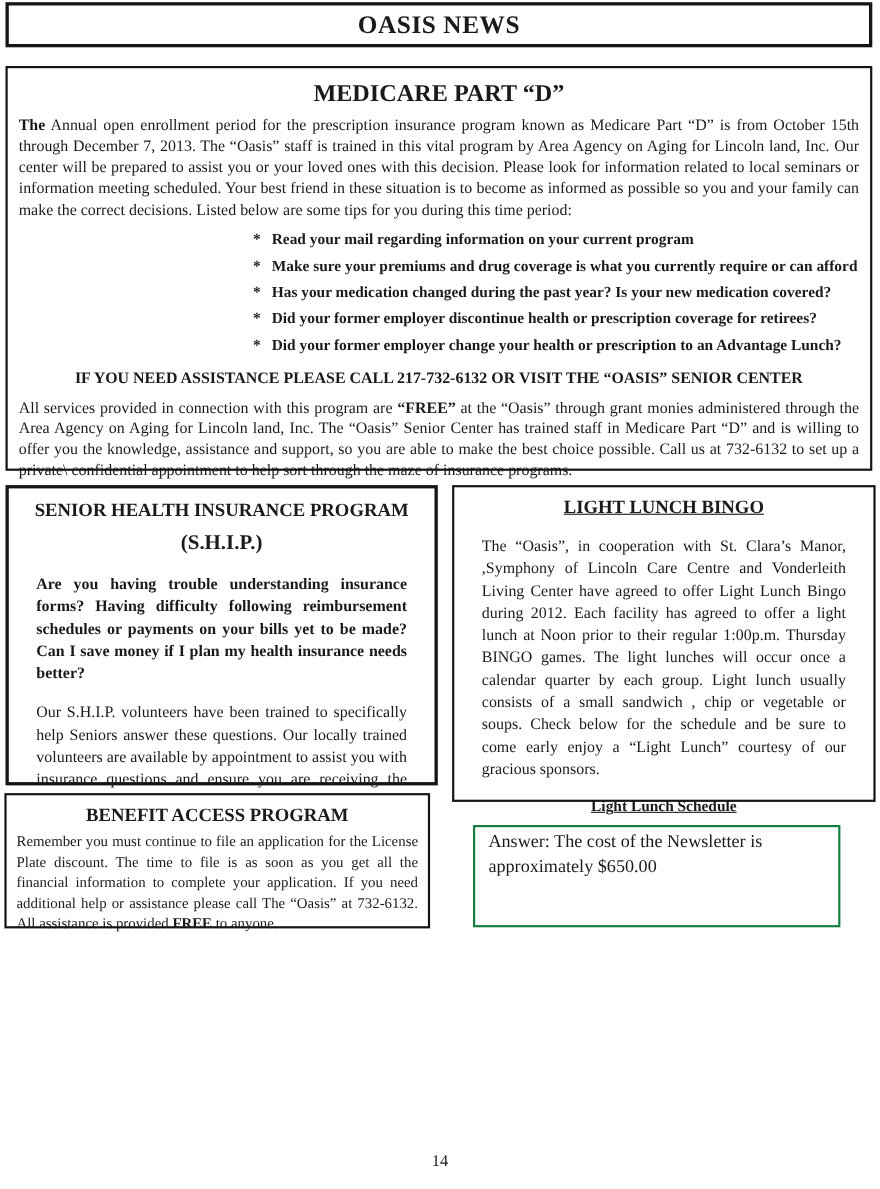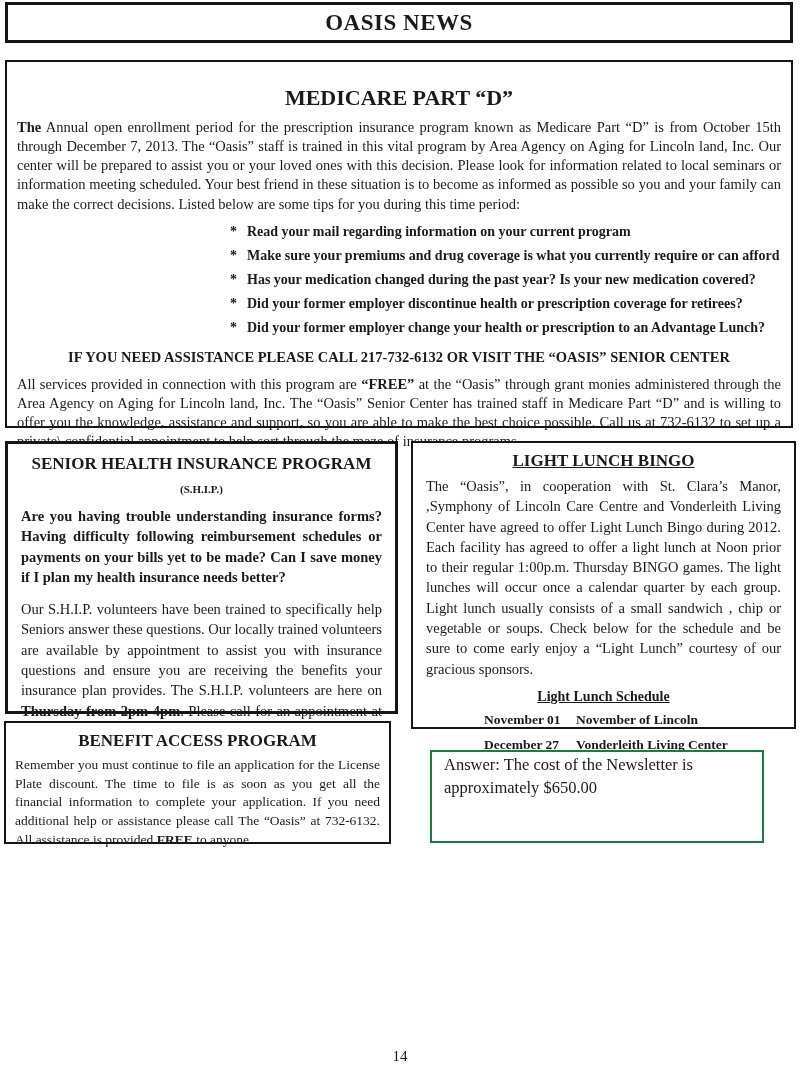--- a/index.html
+++ b/index.html
@@ -29,21 +29,21 @@
   }
   .header-title {
     font-weight: bold;
     font-size: 23px;
     letter-spacing: 0.5px;
   }
   
   .medicare-box {
     left: 5px; top: 60px; width: 788px; height: 368px;
     border: 2px solid #151515;
-    padding: 19px 10px;
+    padding: 6px 10px;
   }
   .medicare-title {
     text-align: center;
     font-weight: bold;
     font-size: 22px;
     margin: 4px 0 7px 0;
   }
   .body-text {
     font-size: 14.5px;
     line-height: 1.32;
@@ -77,28 +77,28 @@
   }
   .section-title {
     text-align: center;
     font-weight: bold;
     font-size: 17px;
     margin: 5px 0 0 0;
   }
   .ship-subtitle {
     text-align: center;
     font-weight: bold;
-    font-size: 11px;
+    font-size: 19px;
     margin: 9px 0 11px 0;
   }
   .col-text {
     font-size: 14.5px;
     line-height: 1.4;
     text-align: justify;
-    margin: 4px;
+    margin: 16px;
   }
   .ship-body { margin-top: 12px; }
   .bingo-box {
     left: 411px; top: 441px; width: 385px; height: 288px;
     border: 2px solid #151515;
     padding: 4px 9px;
   }
   .underlined { text-decoration: underline; }
   .bingo-title { margin: 4px 0 5px 0; }
   .schedule-title {

